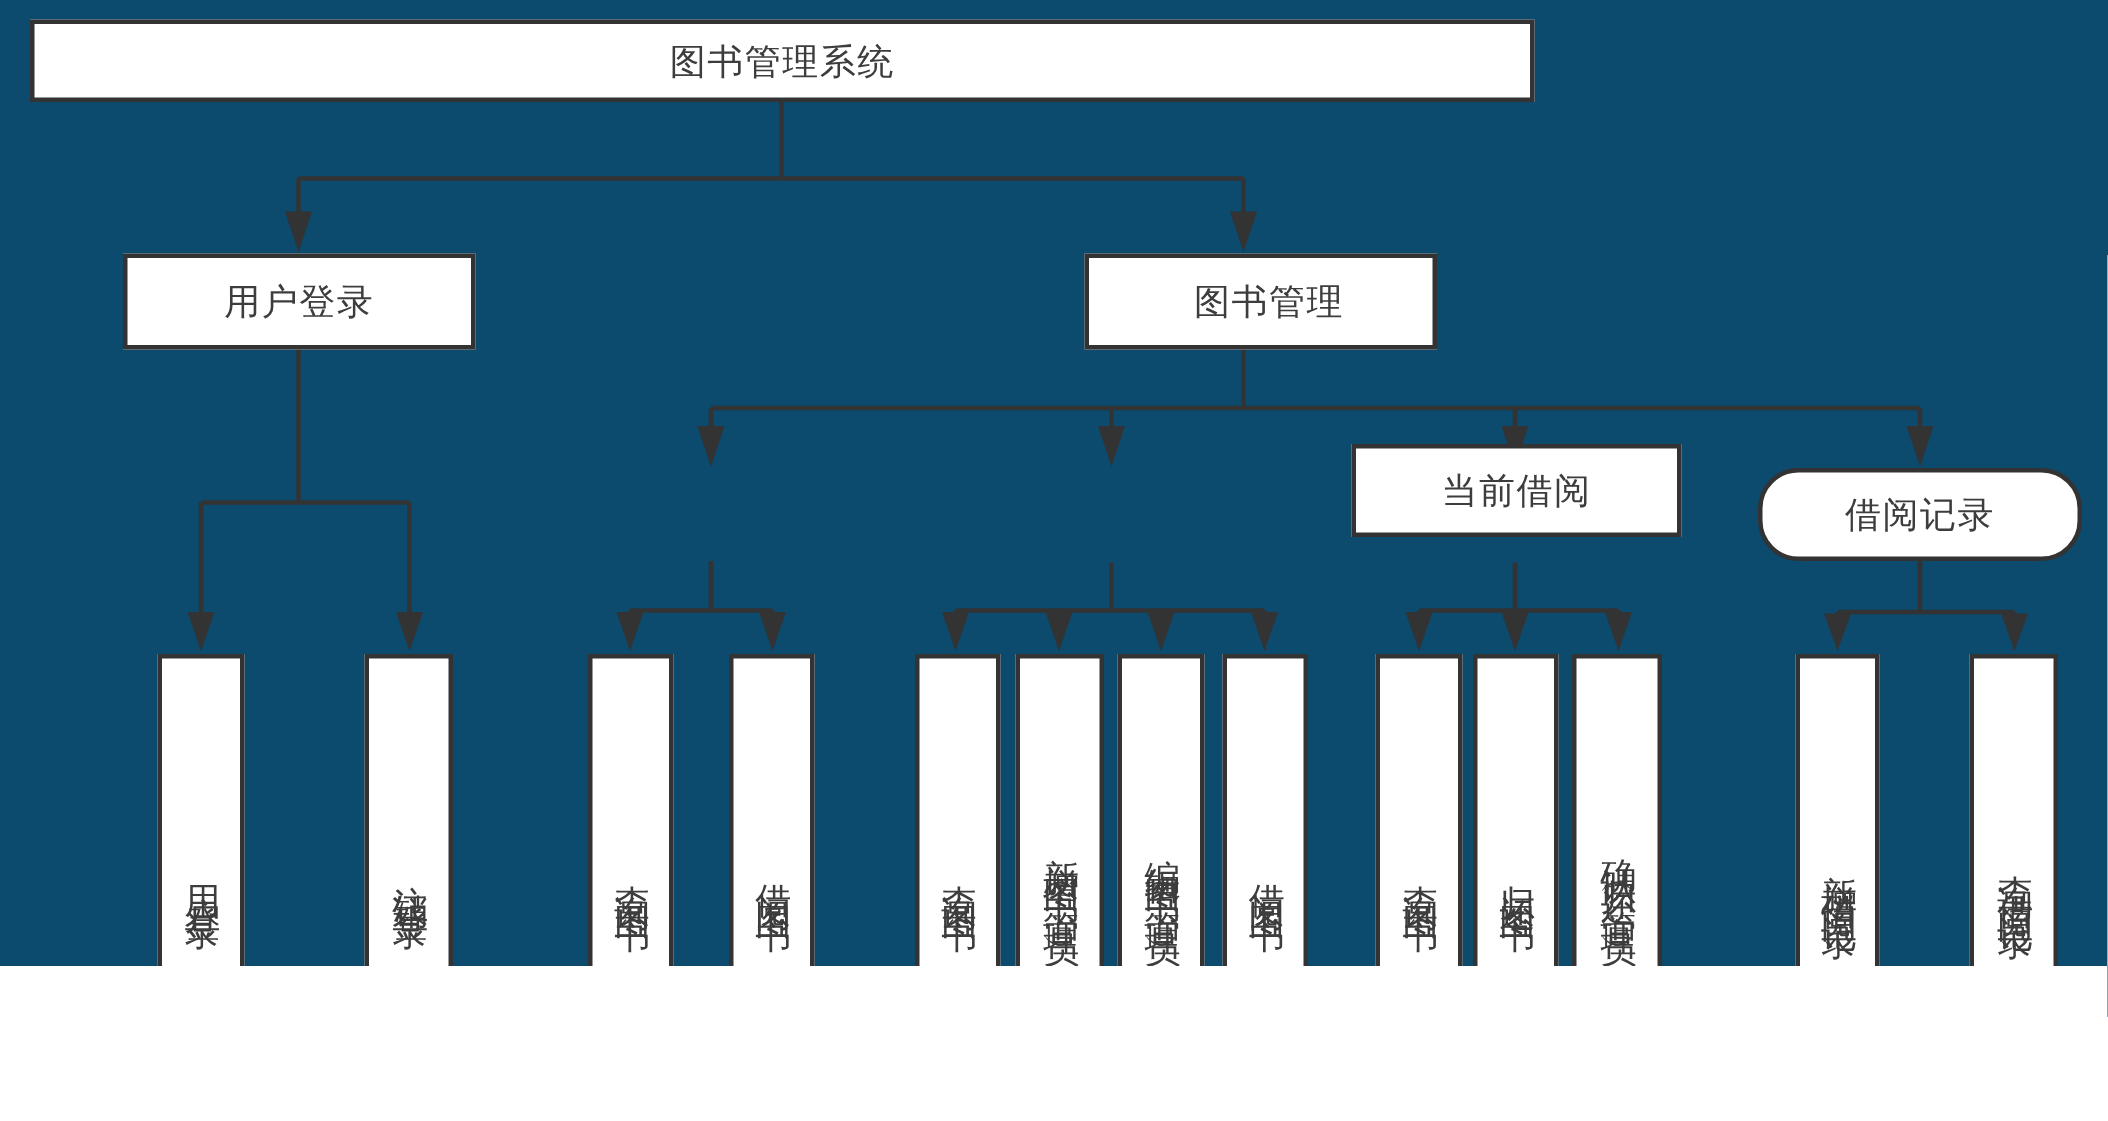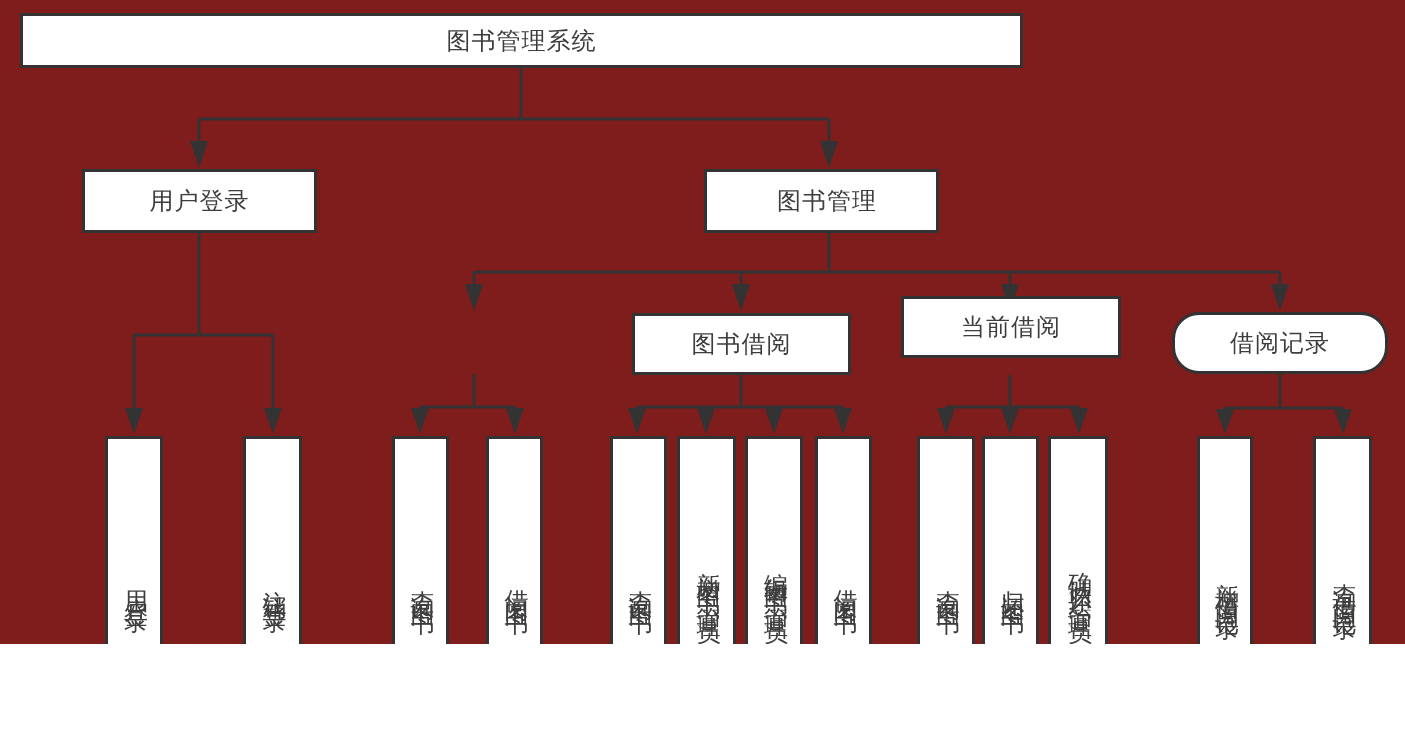--- a/index.html
+++ b/index.html
@@ -5,23 +5,22 @@
   html, body {
     margin: 0;
     padding: 0;
     background: #ffffff;
     font-family: "Liberation Sans", "DejaVu Sans", sans-serif;
   }
   #canvas {
     position: relative;
     width: 1405px;
     height: 644px;
-    background: #7f1d1d;
+    background: #0c4a6e;
     overflow: hidden;
-    font-family: Liberation Mono, monospace;
   }
   .connectors {
     position: absolute;
     left: 0; top: 0;
     width: 1405px;
     height: 747px;
     pointer-events: none;
   }
   .hbox {
     position: absolute;
@@ -131,27 +130,24 @@
     </g>
   </svg>
 
   <div class="hbox" style="left:20px; top:13px; width:1003px; height:55px;">
     <span>图书管理系统</span>
   </div>
 
   <div class="hbox" style="left:82px; top:169px; width:235px; height:64px;">
     <span>用户登录</span>
   </div>
-  <div class="hbox" style="left:704px; top:169px; width:235px; height:64px;padding-left:11px;">
+  <div class="hbox" style="left:723px; top:169px; width:235px; height:64px;padding-left:11px;">
     <span>图书管理</span>
   </div>
 
-  <div class="hbox" style="left:632px; top:313px; width:219px; height:62px;">
-    <span>图书借阅</span>
-  </div>
   <div class="hbox" style="left:901px; top:296px; width:220px; height:62px;">
     <span>当前借阅</span>
   </div>
   <div class="hbox" style="left:1172px; top:312px; width:216px; height:62px;border-radius:27px;">
     <span>借阅记录</span>
   </div>
 
   <div class="vbox" style="left:105px; top:436px; width:58px; height:297px;">
     <span class="vtext">用户登录</span>
   </div>

